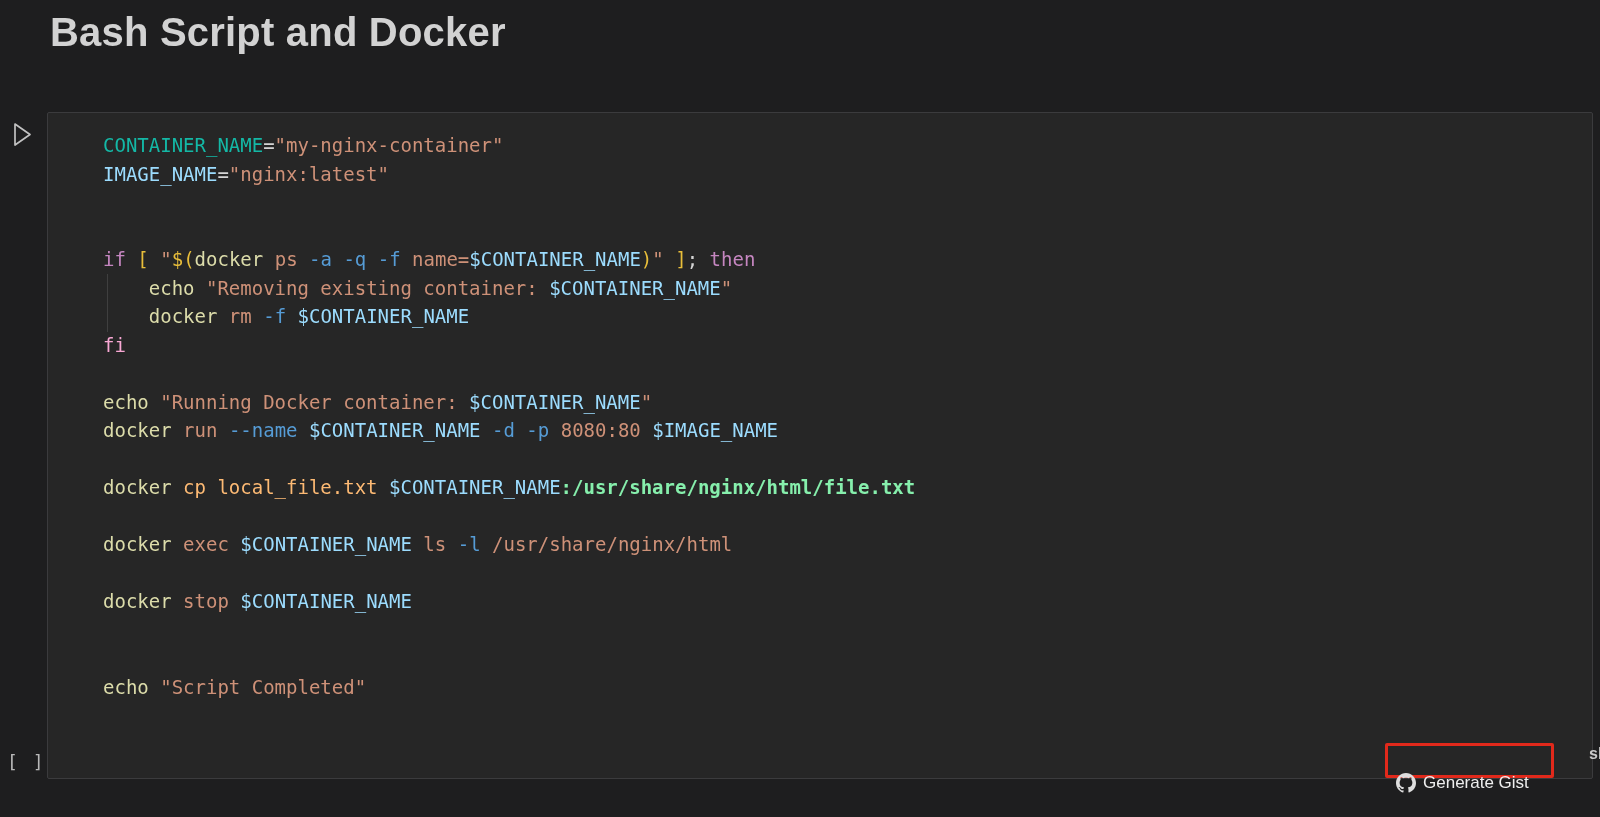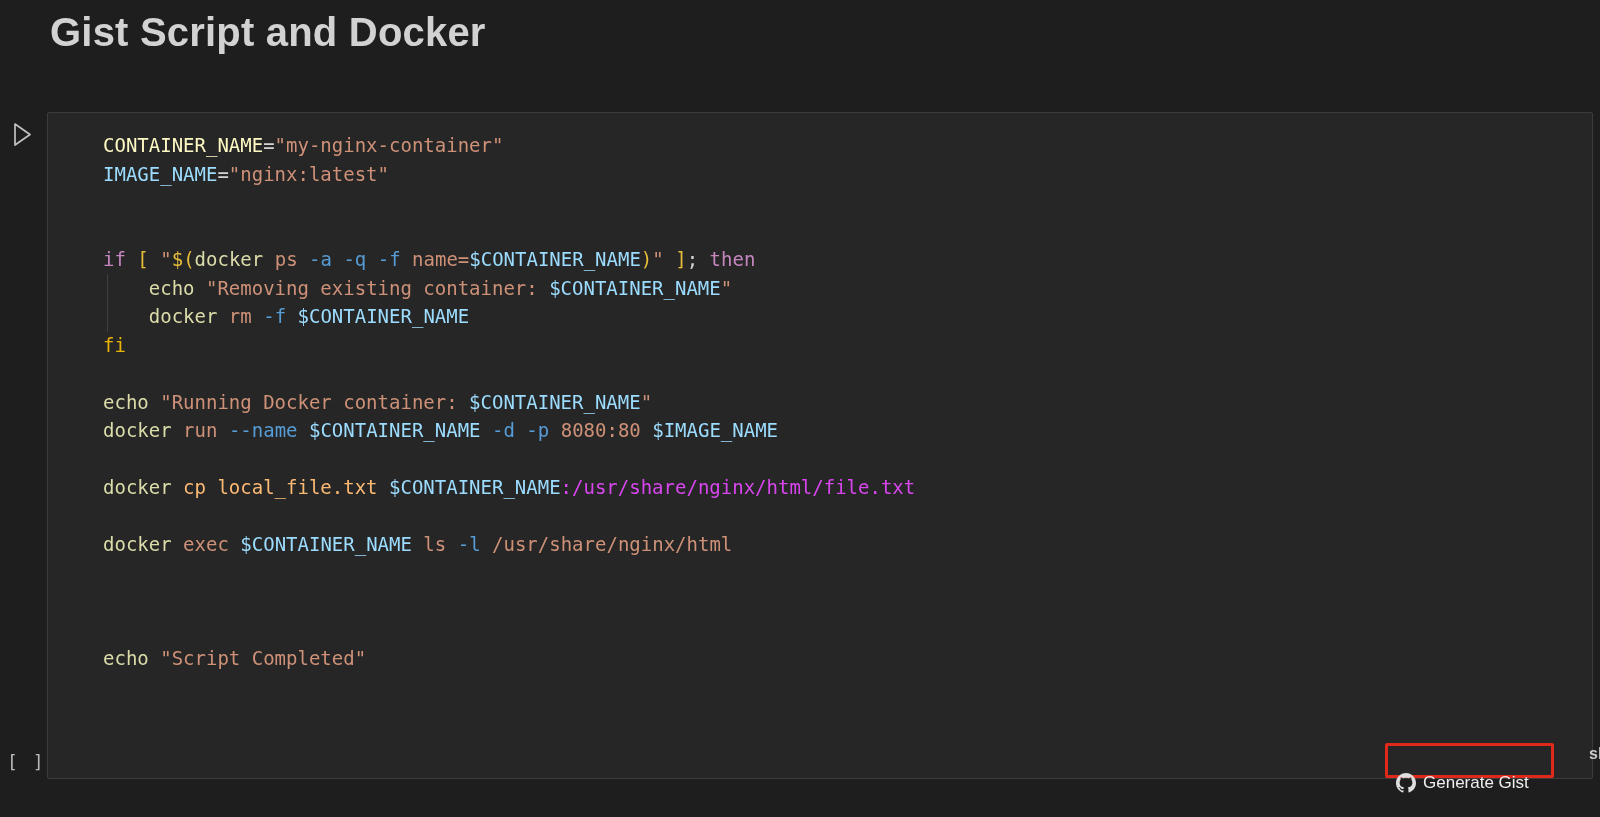--- a/index.html
+++ b/index.html
@@ -106,46 +106,47 @@
     top: 632px;     
     font-size: 16px;
     font-weight: 700;
     color: #c9c9c9;
     margin-left: 27px;
   }
 </style>
 </head>
 <body style="background: rgb(30, 30, 31);">
 
-<h1 class="page-title">Gist Script and Docker</h1>
+<h1 class="page-title">Bash Script and Docker</h1>
 
 <svg class="run-icon" width="19" height="25" viewBox="0 0 19 25" aria-hidden="true">
   <polygon points="2,2 17,12.5 2,23" fill="none" stroke="#c2c2c2" stroke-width="1.7" stroke-linejoin="round"></polygon>
 </svg>
 
 <div class="cell-brackets">[ ]</div>
 
 <div class="code-block">
   <div class="code-area" id="code-lines">
-      <div class="code-line"><span style="color: #fef9c3;">CONTAINER_NAME</span><span style="color: rgb(212, 212, 212);">=</span><span style="color: rgb(206, 145, 120);">"my-nginx-container"</span></div>
+      <div class="code-line"><span style="color: #14b8a6;">CONTAINER_NAME</span><span style="color: rgb(212, 212, 212);">=</span><span style="color: rgb(206, 145, 120);">"my-nginx-container"</span></div>
       <div class="code-line"><span style="color: rgb(156, 220, 254);">IMAGE_NAME</span><span style="color: rgb(212, 212, 212);">=</span><span style="color: rgb(206, 145, 120);">"nginx:latest"</span></div>
       <div class="code-line">&nbsp;</div>
       <div class="code-line">&nbsp;</div>
       <div class="code-line"><span style="color: rgb(197, 134, 192);">if</span><span style="color: rgb(212, 212, 212);"> </span><span style="color: rgb(232, 190, 58);">[</span><span style="color: rgb(212, 212, 212);"> </span><span style="color: rgb(206, 145, 120);">"</span><span style="color: rgb(232, 190, 58);">$(</span><span style="color: rgb(220, 220, 170);">docker</span><span style="color: rgb(212, 212, 212);"> </span><span style="color: rgb(206, 145, 120);">ps</span><span style="color: rgb(212, 212, 212);"> </span><span style="color: rgb(86, 156, 214);">-a</span><span style="color: rgb(212, 212, 212);"> </span><span style="color: rgb(86, 156, 214);">-q</span><span style="color: rgb(212, 212, 212);"> </span><span style="color: rgb(86, 156, 214);">-f</span><span style="color: rgb(212, 212, 212);"> </span><span style="color: rgb(206, 145, 120);">name=</span><span style="color: rgb(156, 220, 254);">$CONTAINER_NAME</span><span style="color: rgb(232, 190, 58);">)</span><span style="color: rgb(206, 145, 120);">"</span><span style="color: rgb(212, 212, 212);"> </span><span style="color: rgb(232, 190, 58);">]</span><span style="color: rgb(212, 212, 212);">; </span><span style="color: rgb(197, 134, 192);">then</span></div>
       <div class="code-line"><span style="color: rgb(212, 212, 212);">    </span><span style="color: rgb(220, 220, 170);">echo</span><span style="color: rgb(212, 212, 212);"> </span><span style="color: rgb(206, 145, 120);">"Removing existing container: </span><span style="color: rgb(156, 220, 254);">$CONTAINER_NAME</span><span style="color: rgb(206, 145, 120);">"</span></div>
       <div class="code-line"><span style="color: rgb(212, 212, 212);">    </span><span style="color: rgb(220, 220, 170);">docker</span><span style="color: rgb(212, 212, 212);"> </span><span style="color: rgb(206, 145, 120);">rm</span><span style="color: rgb(212, 212, 212);"> </span><span style="color: rgb(86, 156, 214);">-f</span><span style="color: rgb(212, 212, 212);"> </span><span style="color: rgb(156, 220, 254);">$CONTAINER_NAME</span></div>
-      <div class="code-line"><span style="color: #eab308; margin-top: 16px;">fi</span></div>
+      <div class="code-line"><span style="color: #f9a8d4; margin-top: 16px;">fi</span></div>
       <div class="code-line">&nbsp;</div>
       <div class="code-line"><span style="color: rgb(220, 220, 170);">echo</span><span style="color: rgb(212, 212, 212);"> </span><span style="color: rgb(206, 145, 120);">"Running Docker container: </span><span style="color: rgb(156, 220, 254);">$CONTAINER_NAME</span><span style="color: rgb(206, 145, 120);">"</span></div>
       <div class="code-line"><span style="color: rgb(220, 220, 170);">docker</span><span style="color: rgb(212, 212, 212);"> </span><span style="color: rgb(206, 145, 120);">run</span><span style="color: rgb(212, 212, 212);"> </span><span style="color: rgb(86, 156, 214);">--name</span><span style="color: rgb(212, 212, 212);"> </span><span style="color: rgb(156, 220, 254);">$CONTAINER_NAME</span><span style="color: rgb(212, 212, 212);"> </span><span style="color: rgb(86, 156, 214);">-d</span><span style="color: rgb(212, 212, 212);"> </span><span style="color: rgb(86, 156, 214);">-p</span><span style="color: rgb(212, 212, 212);"> </span><span style="color: rgb(206, 145, 120);">8080:80</span><span style="color: rgb(212, 212, 212);"> </span><span style="color: rgb(156, 220, 254);">$IMAGE_NAME</span></div>
       <div class="code-line">&nbsp;</div>
-      <div class="code-line"><span style="color: rgb(220, 220, 170);">docker</span><span style="color: rgb(212, 212, 212);"> </span><span style="color: #fdba74;">cp local_file.txt</span><span style="color: rgb(212, 212, 212);"> </span><span style="color: rgb(156, 220, 254);">$CONTAINER_NAME</span><span style="color: #d946ef;">:/usr/share/nginx/html/file.txt</span></div>
+      <div class="code-line"><span style="color: rgb(220, 220, 170);">docker</span><span style="color: rgb(212, 212, 212);"> </span><span style="color: #fdba74;">cp local_file.txt</span><span style="color: rgb(212, 212, 212);"> </span><span style="color: rgb(156, 220, 254);">$CONTAINER_NAME</span><span style="color: #86efac; font-weight: bold;">:/usr/share/nginx/html/file.txt</span></div>
       <div class="code-line">&nbsp;</div>
       <div class="code-line"><span style="color: rgb(220, 220, 170);">docker</span><span style="color: rgb(212, 212, 212);"> </span><span style="color: rgb(206, 145, 120);">exec</span><span style="color: rgb(212, 212, 212);"> </span><span style="color: rgb(156, 220, 254);">$CONTAINER_NAME</span><span style="color: rgb(212, 212, 212);"> </span><span style="color: rgb(206, 145, 120);">ls</span><span style="color: rgb(212, 212, 212);"> </span><span style="color: rgb(86, 156, 214);">-l</span><span style="color: rgb(212, 212, 212);"> </span><span style="color: rgb(206, 145, 120);">/usr/share/nginx/html</span></div>
       <div class="code-line">&nbsp;</div>
+      <div class="code-line"><span style="color: rgb(220, 220, 170);">docker</span><span style="color: rgb(212, 212, 212);"> </span><span style="color: rgb(206, 145, 120);">stop</span><span style="color: rgb(212, 212, 212);"> </span><span style="color: rgb(156, 220, 254);">$CONTAINER_NAME</span></div>
       <div class="code-line">&nbsp;</div>
       <div class="code-line">&nbsp;</div>
       <div class="code-line"><span style="color: rgb(220, 220, 170);">echo</span><span style="color: rgb(212, 212, 212);"> </span><span style="color: rgb(206, 145, 120);">"Script Completed"</span></div>
     </div>
   <div class="indent-guide"></div>
 
   <div class="gist-annotation" id="gist-box" style="border-color: rgb(225, 41, 27);">
     <button class="gist-button">
       <svg width="20" height="20" viewBox="0 0 24 24" aria-hidden="true">
         <path fill="#dedede" d="M12 0C5.37 0 0 5.37 0 12c0 5.3 3.438 9.8 8.205 11.385.6.113.82-.258.82-.577 0-.285-.01-1.04-.015-2.04-3.338.724-4.042-1.61-4.042-1.61-.546-1.385-1.333-1.755-1.333-1.755-1.09-.744.082-.73.082-.73 1.205.086 1.84 1.238 1.84 1.238 1.07 1.835 2.807 1.305 3.492.998.108-.776.417-1.305.76-1.605-2.665-.3-5.466-1.332-5.466-5.93 0-1.31.465-2.38 1.235-3.22-.135-.303-.54-1.523.105-3.176 0 0 1.005-.322 3.3 1.23.96-.267 1.98-.399 3-.405 1.02.006 2.04.138 3 .405 2.28-1.552 3.285-1.23 3.285-1.23.645 1.653.24 2.873.12 3.176.765.84 1.23 1.91 1.23 3.22 0 4.61-2.805 5.625-5.475 5.92.42.36.81 1.096.81 2.22 0 1.606-.015 2.896-.015 3.286 0 .315.21.69.825.57C20.565 21.795 24 17.295 24 12c0-6.63-5.37-12-12-12z"></path>

